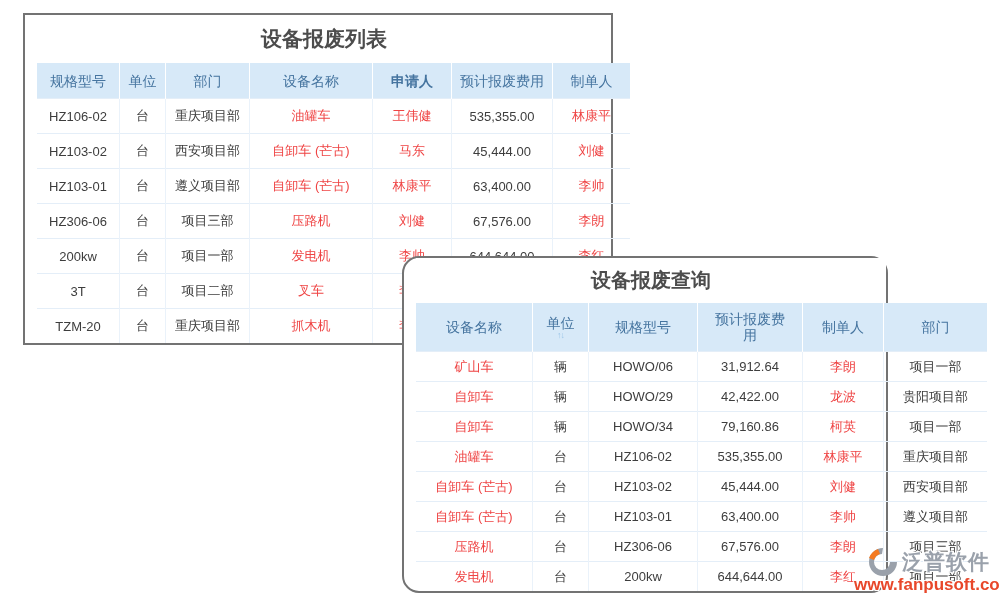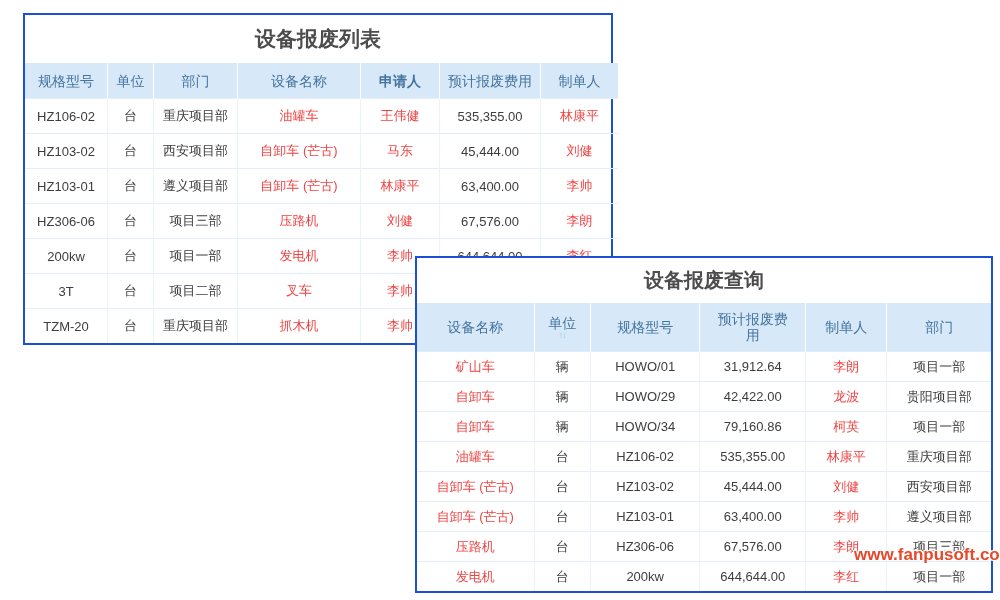--- a/index.html
+++ b/index.html
@@ -1,23 +1,23 @@
 <!DOCTYPE html>
 <html><head>
 <meta charset="utf-8">
 <style>
   html,body{margin:0;padding:0;}
   body{
     position:relative;width:1000px;height:600px;overflow:hidden;
     background:#ffffff;
     font-family:"Liberation Sans","DejaVu Sans",sans-serif;
   }
-  .panel{position:absolute;background:#ffffff;border:2px solid #1d4ed8;box-sizing:border-box;}
+  .panel{position:absolute;background:#ffffff;border:2px solid #737373;box-sizing:border-box;padding-left:12px;}
   .panel1{left:23px;top:13px;width:590px;z-index:1;}
-  .panel2{left:415px;top:256px;width:578px;z-index:2;}
+  .panel2{left:402px;top:256px;width:486px;z-index:2;border-radius:17px;}
   .panel-title{text-align:center;font-weight:bold;color:#4c4c4c;background:#ffffff;}
   .panel1 .panel-title{height:48px;line-height:48px;font-size:21px;}
   .panel2 .panel-title{height:45px;line-height:45px;font-size:20px;}
   table{border-collapse:collapse;table-layout:fixed;width:100%;}
   th{background:#d7e9f8;color:#45749f;font-weight:normal;font-size:14px;vertical-align:middle;padding:0;}
   th + th{border-left:1px solid #ffffff;}
   .panel1 th{height:35px;}
   .panel2 th{height:48px;}
   .th-label{margin:0 auto;line-height:16px;}
   .sort-icon{font-size:9px;line-height:8px;color:#9cc6e8;letter-spacing:-1px;text-align:center;}
@@ -175,21 +175,21 @@
           </th>
           <th>
             <div class="th-label">部门</div>
           </th>
         </tr>
       </thead>
       <tbody>
         <tr>
           <td class="link">矿山车</td>
           <td>辆</td>
-          <td>HOWO/01</td>
+          <td>HOWO/06</td>
           <td>31,912.64</td>
           <td class="link">李朗</td>
           <td>项目一部</td>
         </tr>
         <tr>
           <td class="link">自卸车</td>
           <td>辆</td>
           <td>HOWO/29</td>
           <td>42,422.00</td>
           <td class="link">龙波</td>
@@ -241,14 +241,21 @@
           <td>200kw</td>
           <td>644,644.00</td>
           <td class="link">李红</td>
           <td>项目一部</td>
         </tr>
       </tbody>
   </table>
 </div>
 
 <div class="watermark">
+  <div class="wm-row">
+    <svg class="wm-logo" width="36" height="30" viewBox="0 0 36 30">
+      <path d="M19 1 a14 14 0 1 0 14 14 l-7 0 a8 8 0 1 1 -8 -8 z" fill="#9aa1ab"></path>
+      <path d="M5 11 a15 15 0 0 1 9 -9 l2 5 a9 9 0 0 0 -6 6 z" fill="#f47a20"></path>
+    </svg>
+    <span class="wm-brand">泛普软件</span>
+  </div>
   <div class="wm-url">www.fanpusoft.com</div>
 </div>
 
 </body></html>

